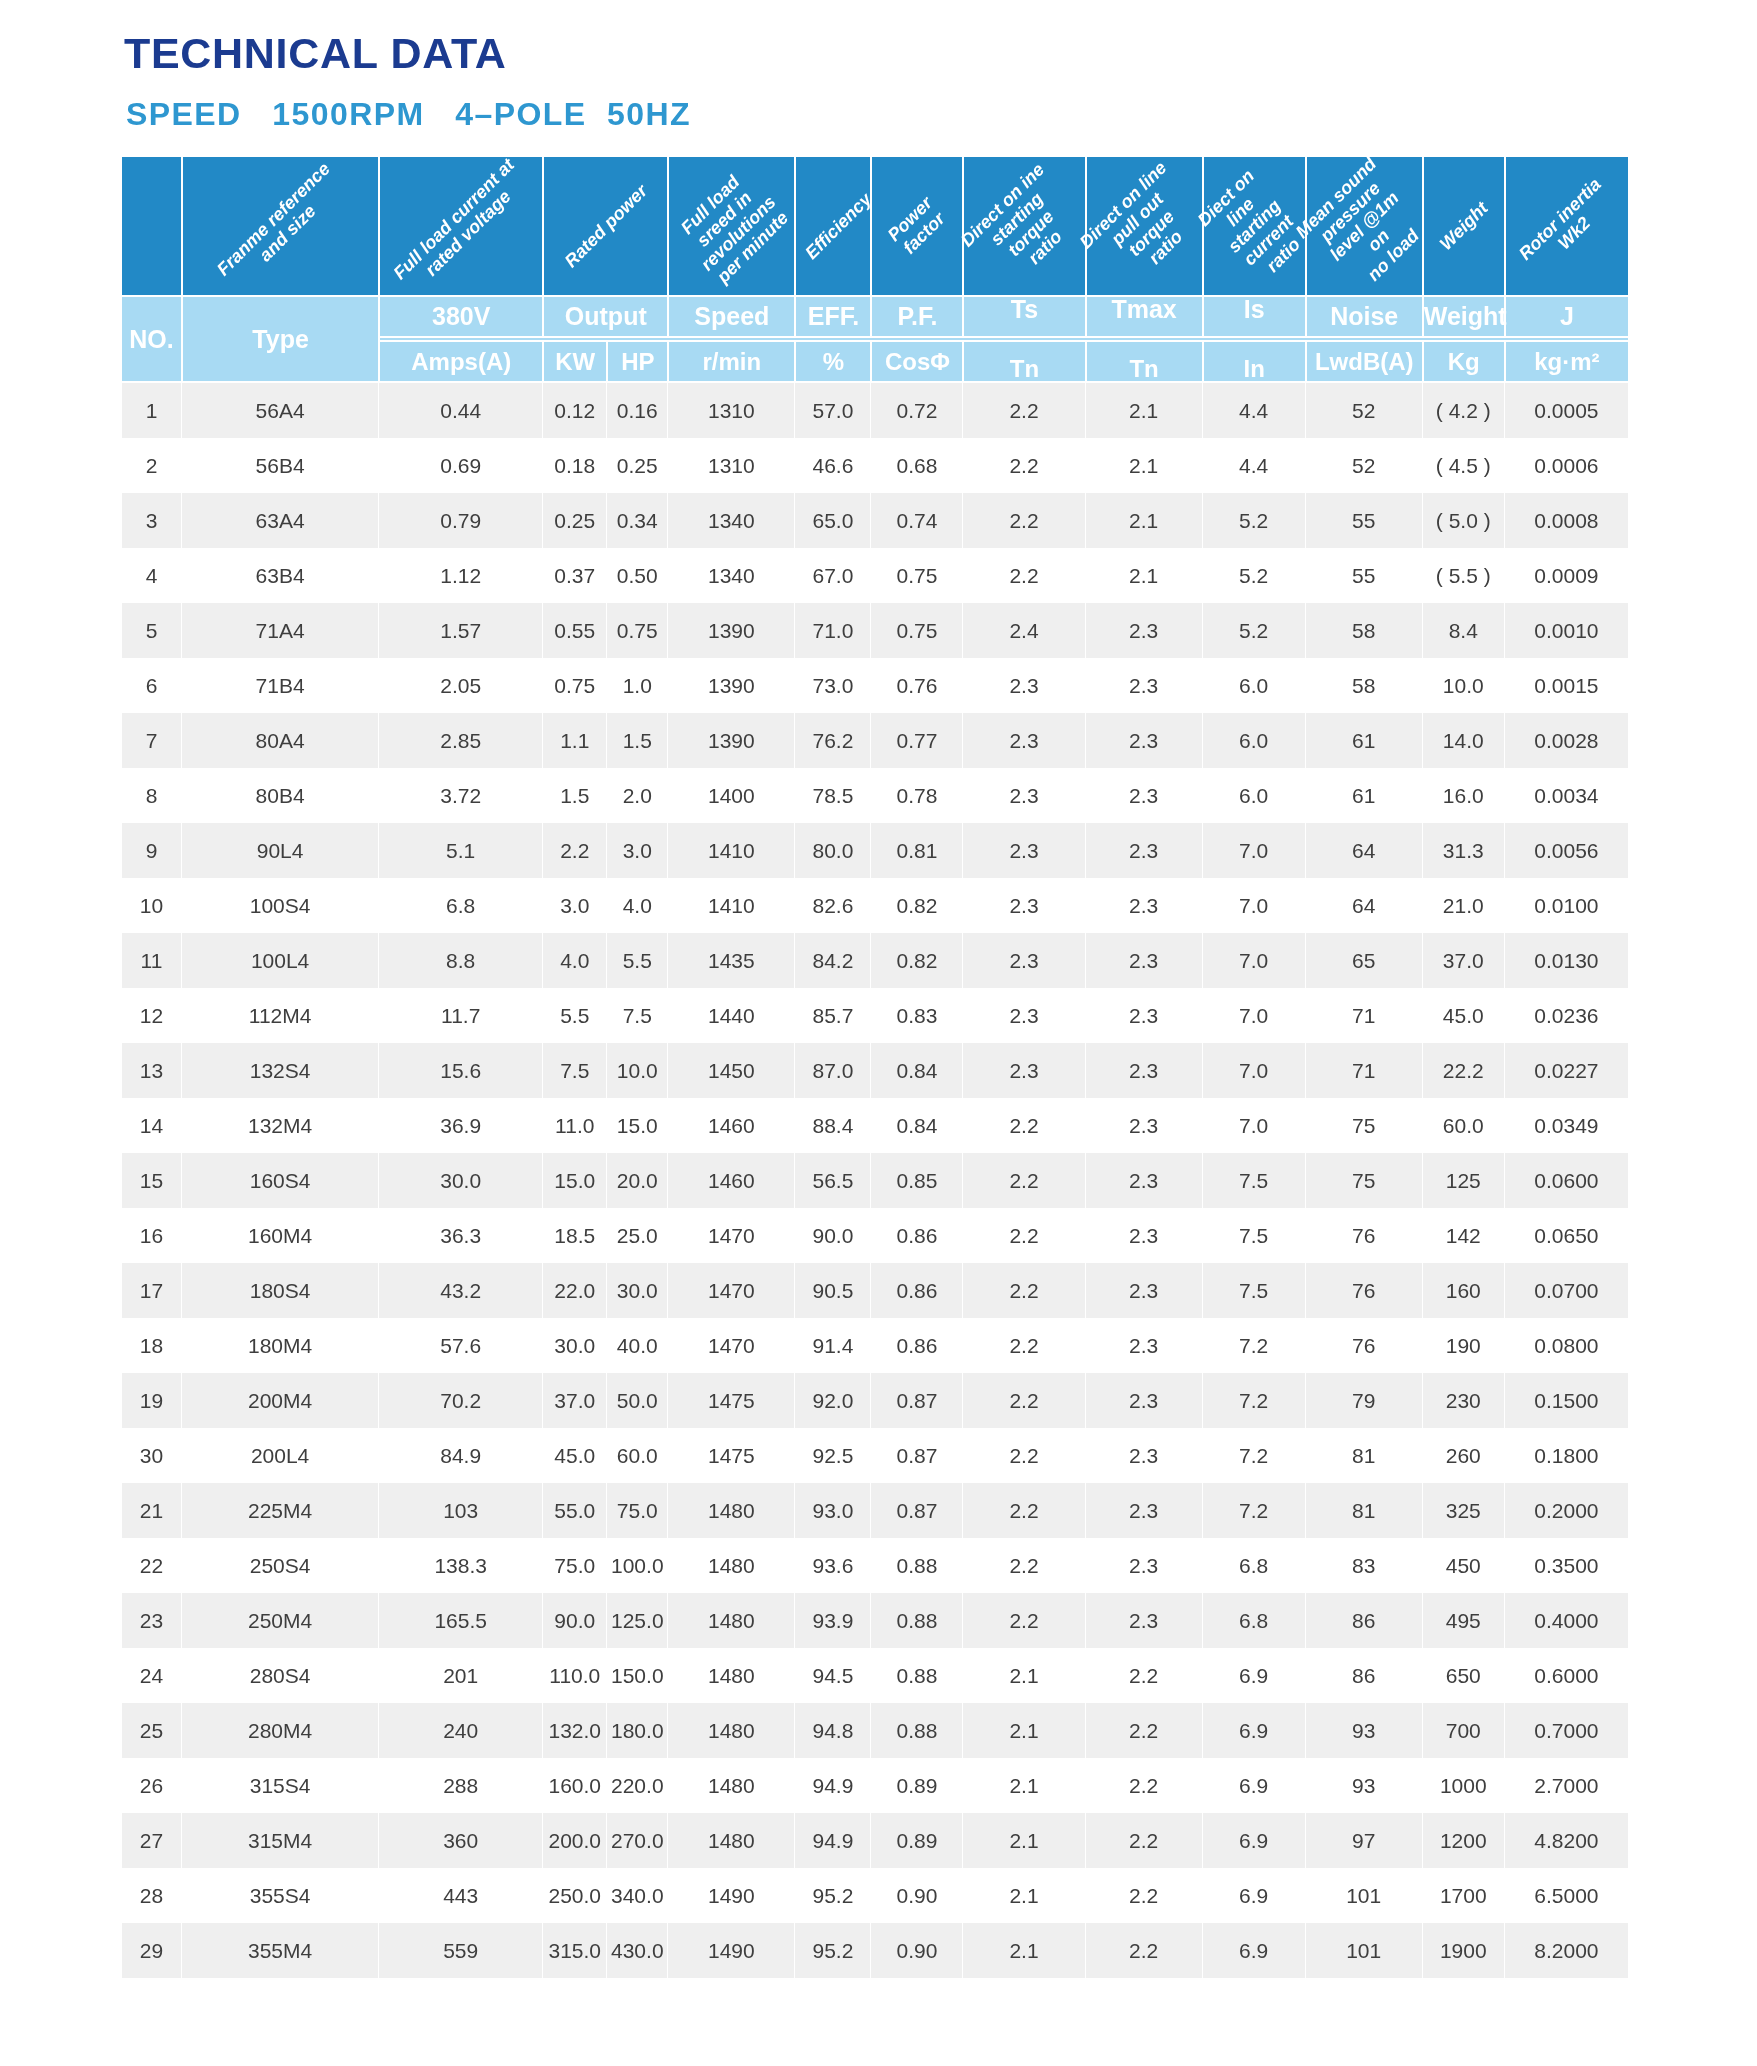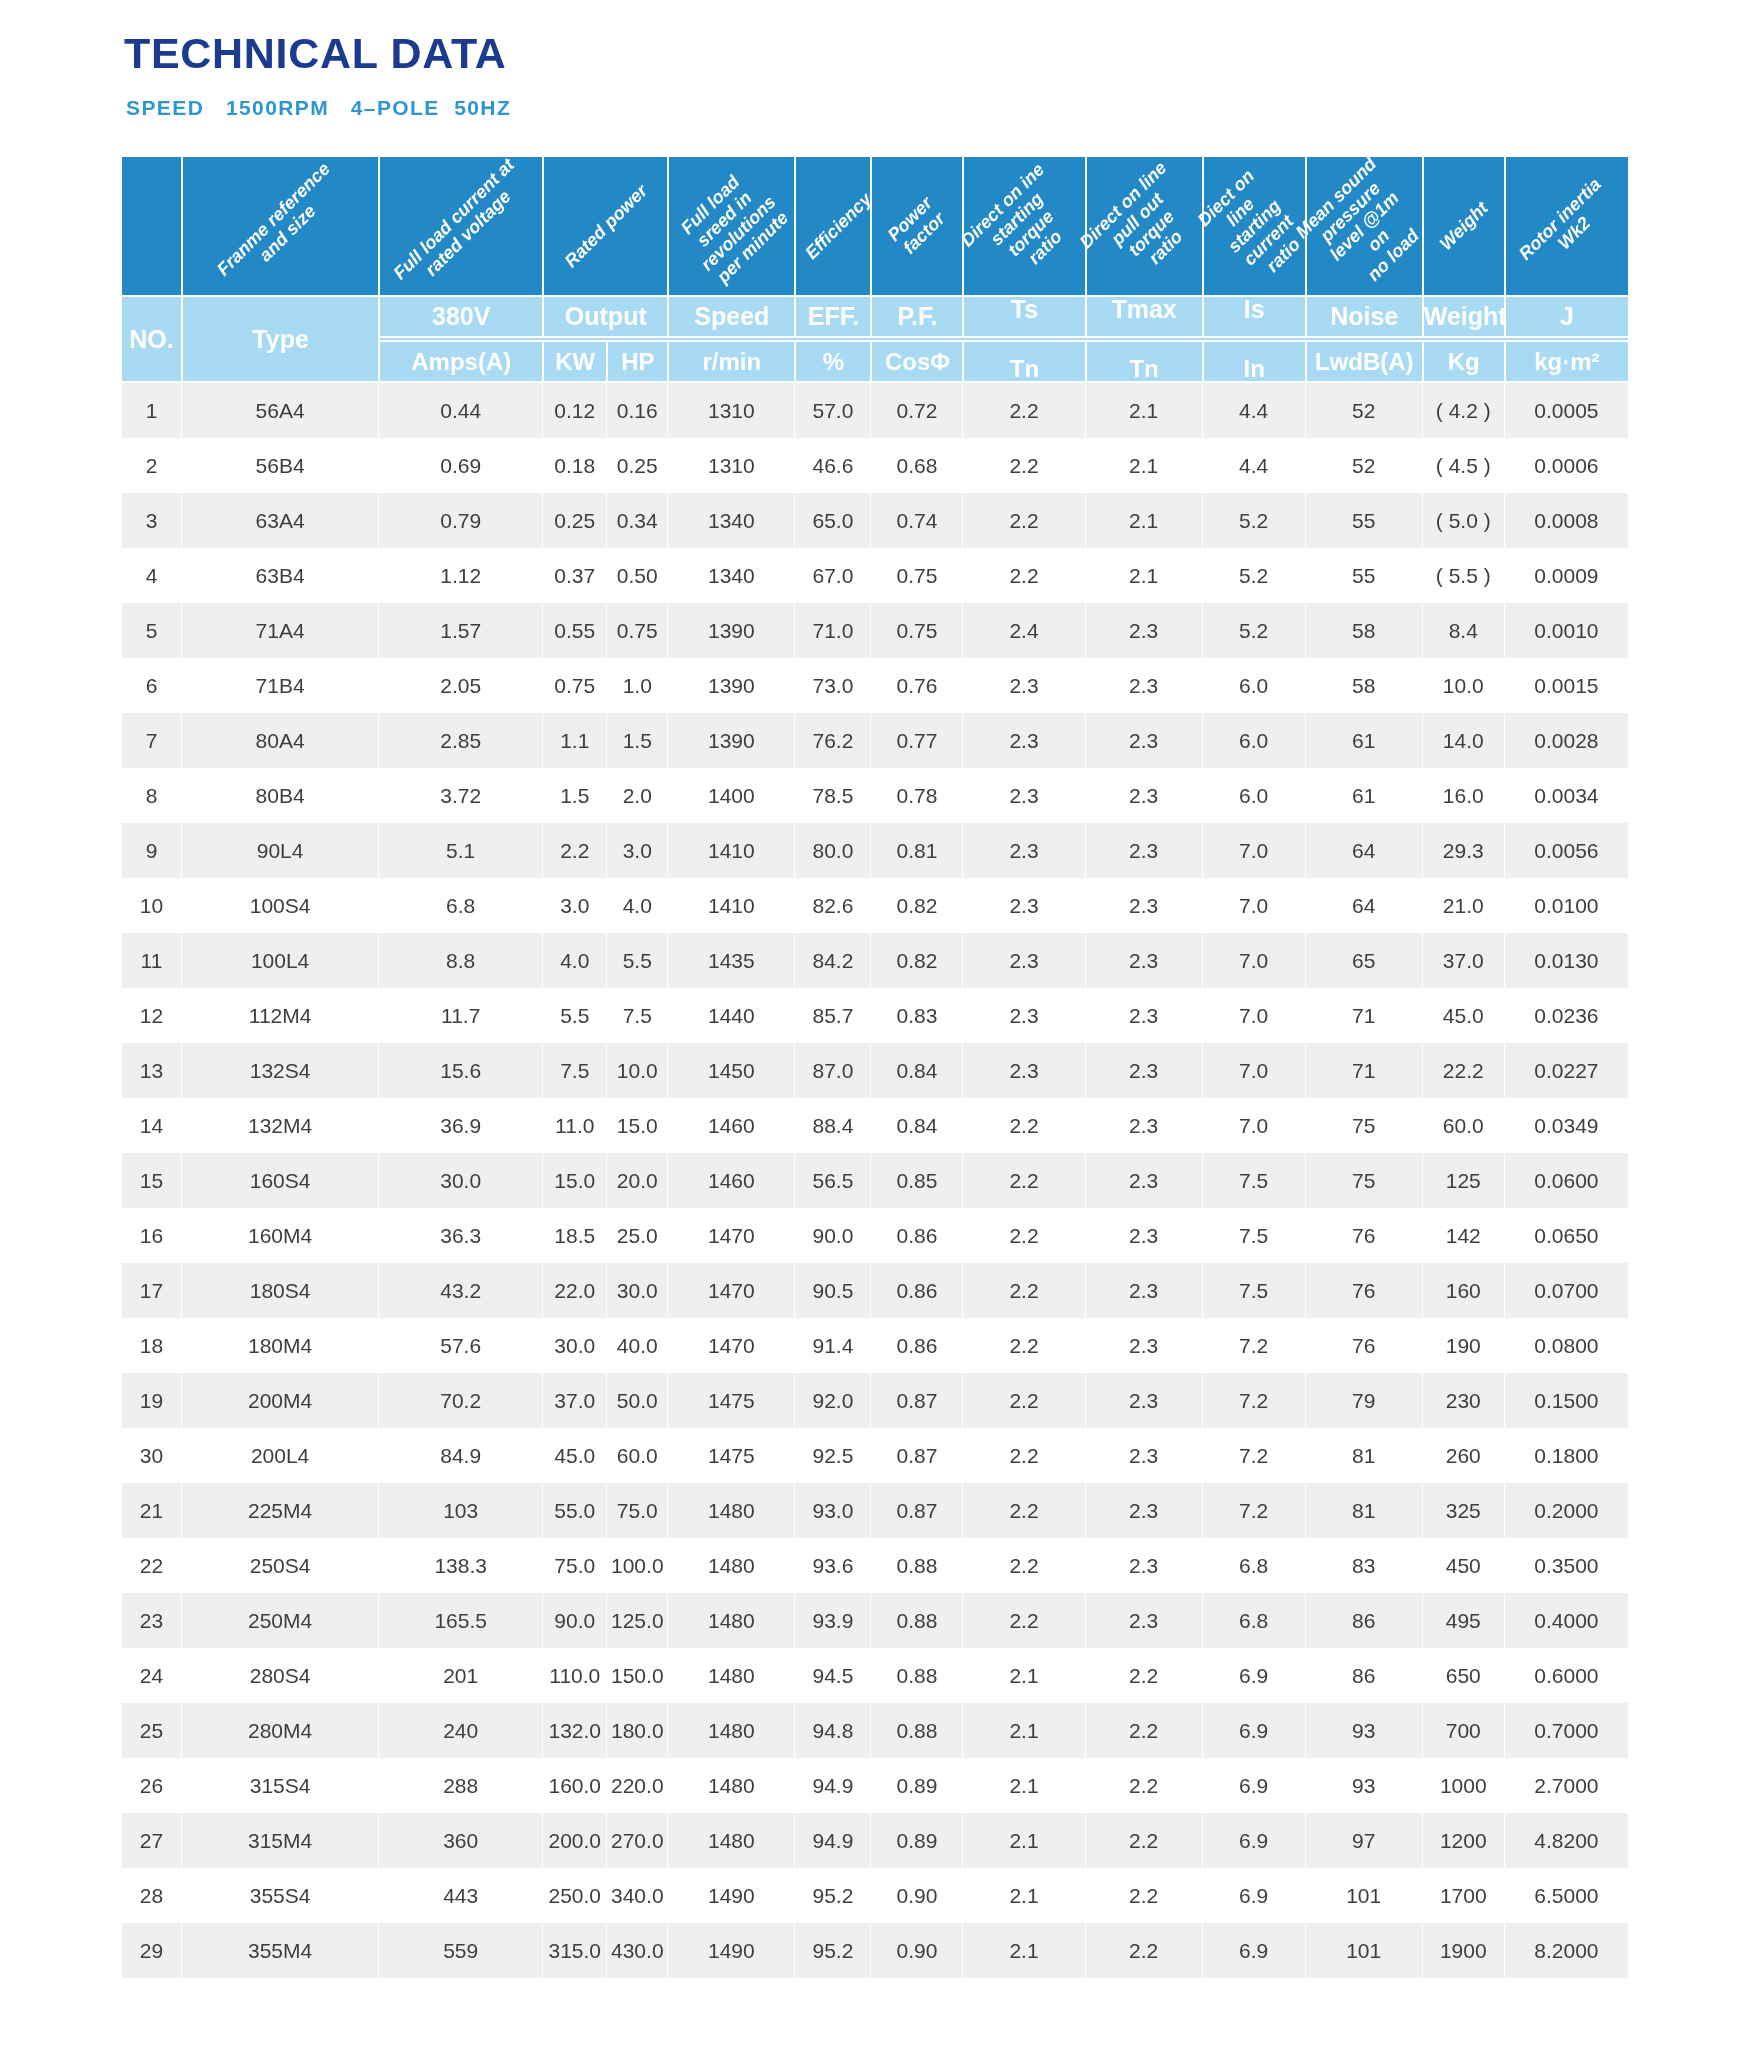--- a/index.html
+++ b/index.html
@@ -15,21 +15,21 @@
     position: absolute;
     left: 124px; top: 29px;
     font-size: 43px;
     font-weight: bold;
     letter-spacing: 0.7px;
     color: #1b3b90;
   }
   .subtitle {
     position: absolute;
     left: 126px; top: 96px;
-    font-size: 21px;
+    font-size: 32px;
     font-weight: bold;
     letter-spacing: 1.4px;
     color: #2e97d0;
     white-space: pre;
   }
   table.spec {
     position: absolute;
     left: 122px; top: 157px;
     width: 1506px;
     table-layout: fixed;
@@ -320,21 +320,21 @@
           <td>5.1</td>
           <td>2.2</td>
           <td>3.0</td>
           <td>1410</td>
           <td>80.0</td>
           <td>0.81</td>
           <td>2.3</td>
           <td>2.3</td>
           <td>7.0</td>
           <td>64</td>
-          <td>29.3</td>
+          <td>31.3</td>
           <td>0.0056</td>
         </tr>
         <tr>
           <td>10</td>
           <td>100S4</td>
           <td>6.8</td>
           <td>3.0</td>
           <td>4.0</td>
           <td>1410</td>
           <td>82.6</td>

